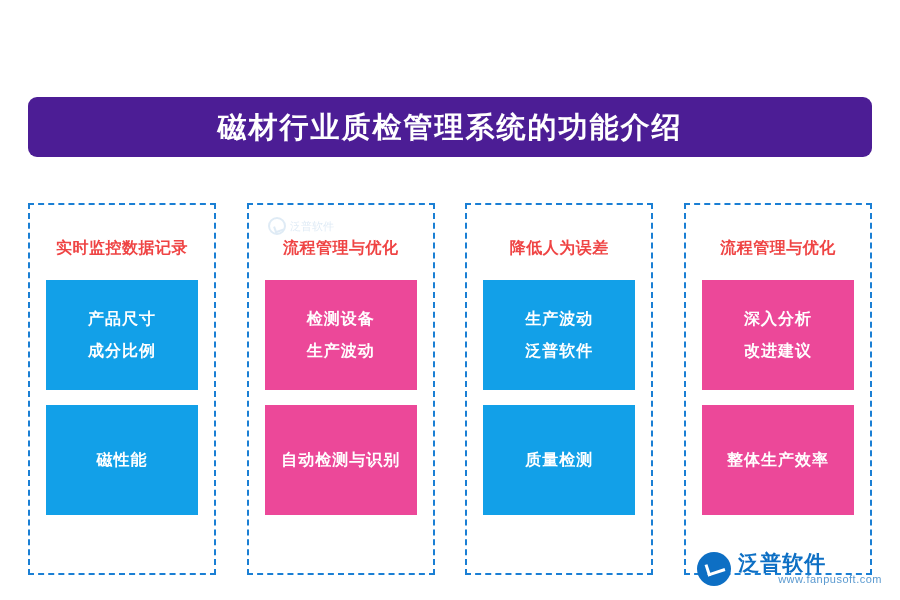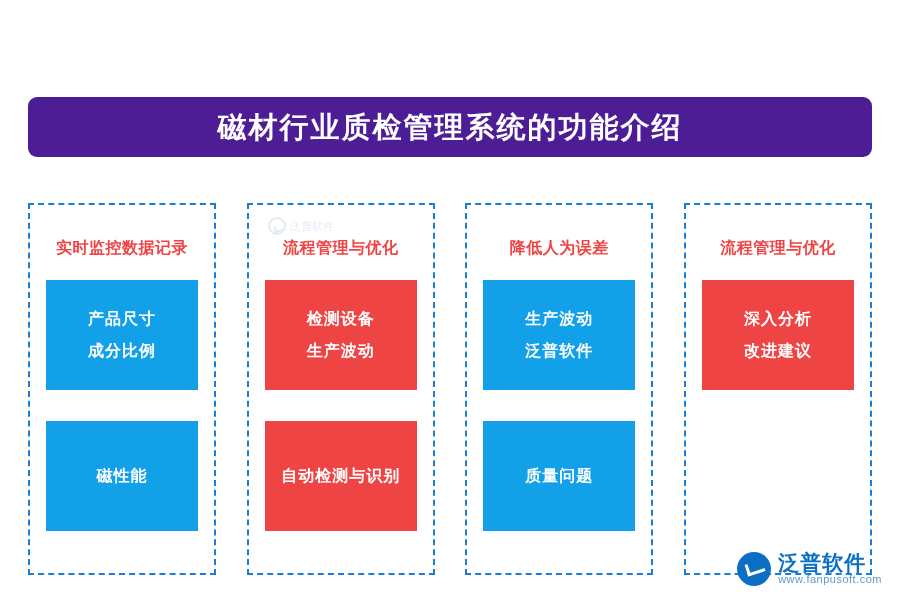--- a/index.html
+++ b/index.html
@@ -85,24 +85,24 @@
   }
   .card .line + .line {
     margin-top: 14px;
   }
   .card-top {
     height: 110px;
     margin-top: 23px;
   }
   .card-bottom {
     height: 110px;
-    margin-top: 31px;
+    margin-top: 15px;
   }
   .bg-light { background: #12a0e8; }
-  .bg-dark  { background: #ef4444; }
+  .bg-dark  { background: #ec4899; }
 
   
   .wm-center {
     position: absolute;
     left: 268px;
     top: 210px;
     width: 120px;
     height: 32px;
     opacity: 0.28;
     display: flex;
@@ -169,20 +169,21 @@
   .logo-name {
     font-size: 21px;
     font-weight: bold;
     color: #0d6fc4;
     letter-spacing: 1px;
   }
   .logo-url {
     font-size: 11px;
     color: #5b9ad0;
     letter-spacing: 0.5px;
+    margin-left: 40px;
   }
 </style>
 </head>
 <body>
 
 <div class="title-banner">
   <div class="title-text">磁材行业质检管理系统的功能介绍</div>
 </div>
 
 <div class="columns">
@@ -209,29 +210,32 @@
     </div>
   </div>
 
   <div class="column">
     <div class="col-head">降低人为误差</div>
     <div class="card card-top bg-light">
       <div class="line">生产波动</div>
       <div class="line">泛普软件</div>
     </div>
     <div class="card card-bottom bg-light">
-      <div class="line">质量问题</div>
+      <div class="line">质量检测</div>
     </div>
   </div>
 
   <div class="column">
     <div class="col-head">流程管理与优化</div>
     <div class="card card-top bg-dark">
       <div class="line">深入分析</div>
       <div class="line">改进建议</div>
+    </div>
+    <div class="card card-bottom bg-dark">
+      <div class="line">整体生产效率</div>
     </div>
   </div>
 
 </div>
 
 <div class="wm-center">
   <div class="wm-mark"></div>
   <div class="wm-txt">泛普软件</div>
 </div>
 

